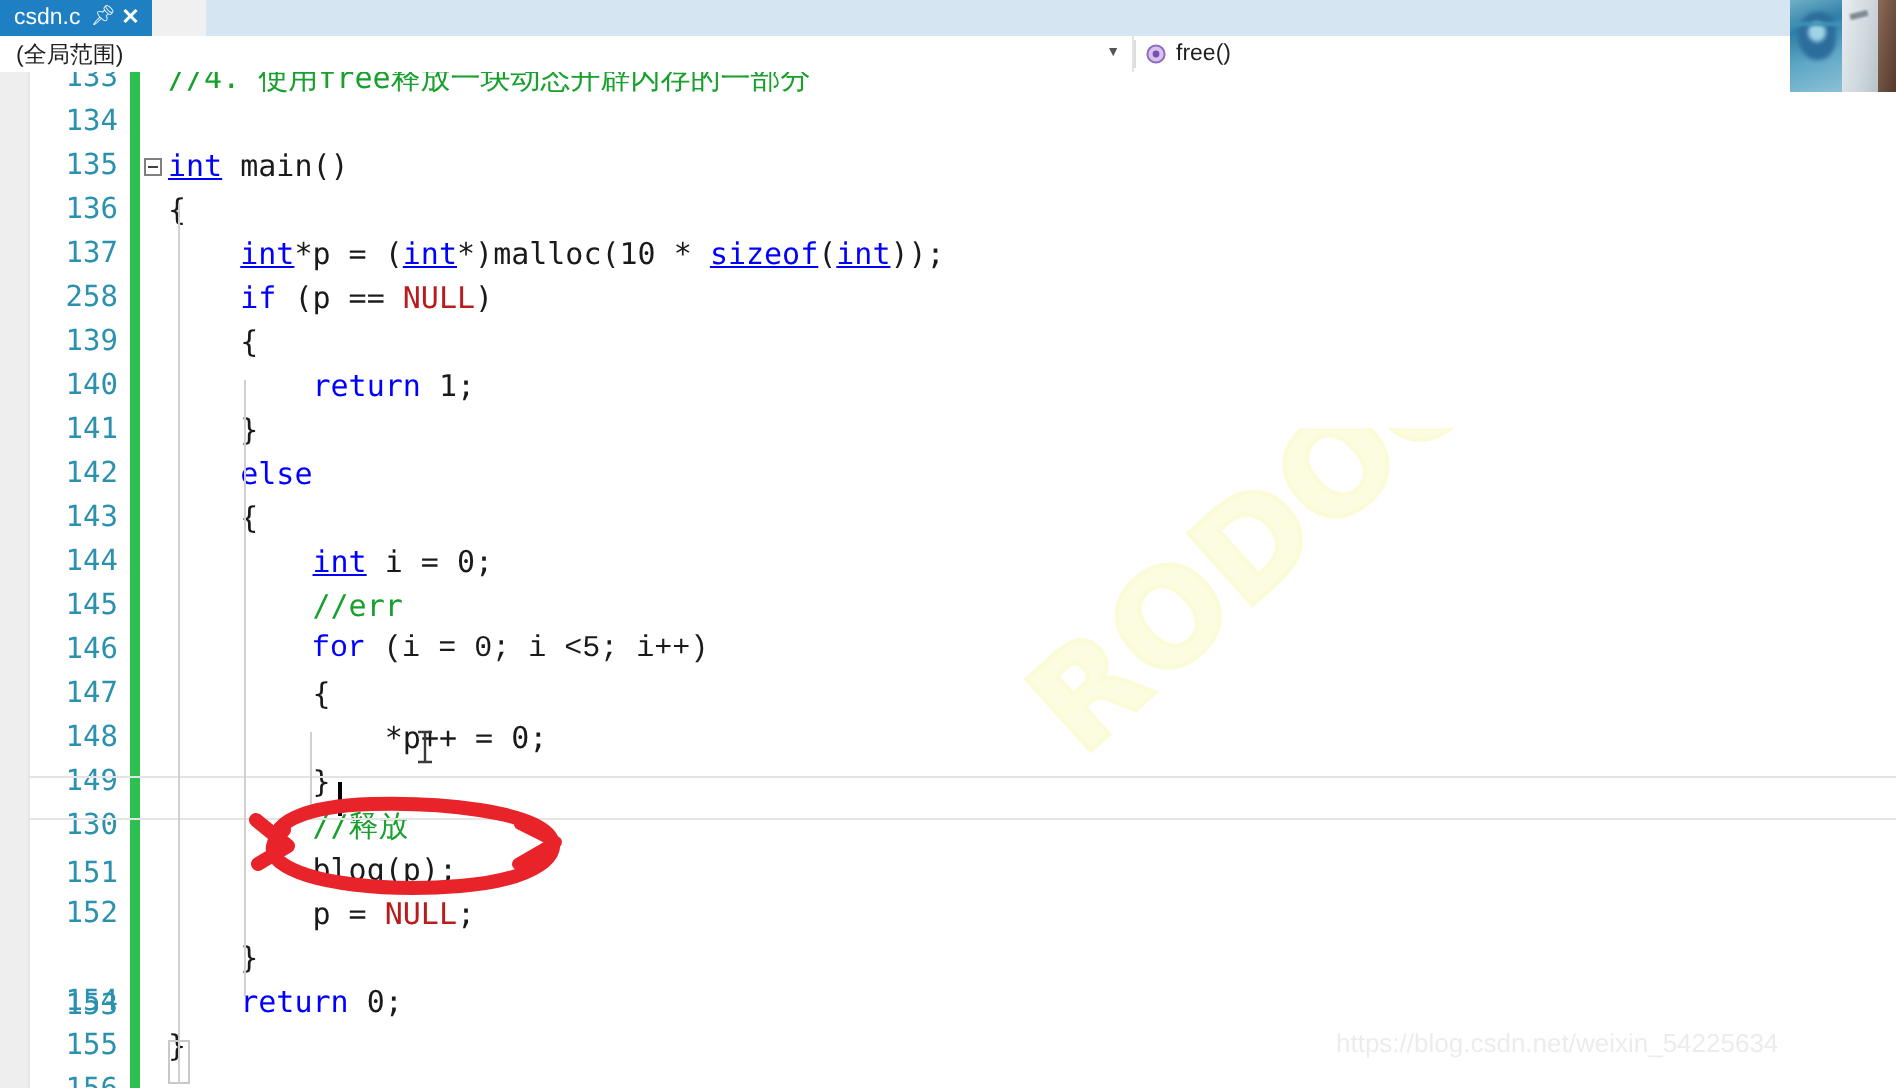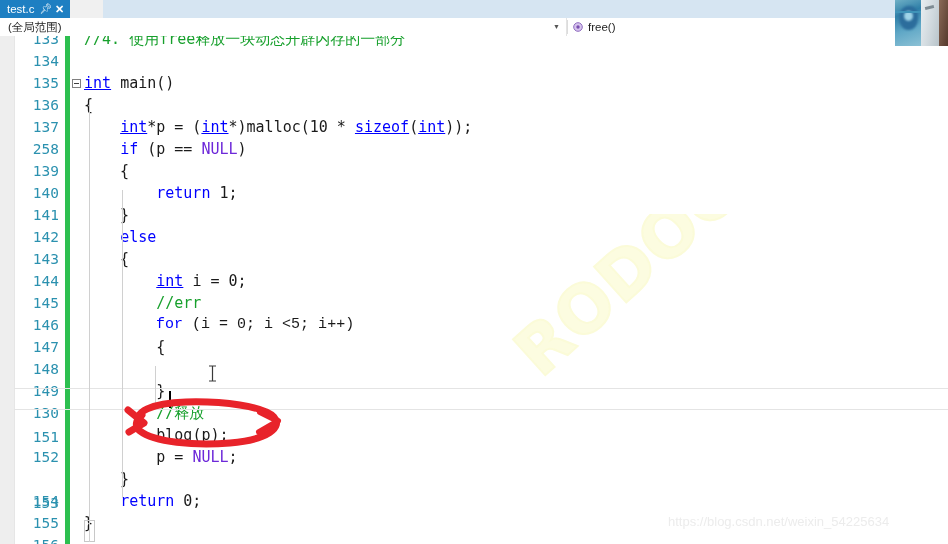--- a/index.html
+++ b/index.html
@@ -167,21 +167,21 @@
     left: 0;
     font-family: "DejaVu Sans Mono", monospace;
     font-size: 15px;
     line-height: 22px;
     height: 22px;
     white-space: pre;
     color: #1a1a1a;
   }
   .kw   { color: #0000ff; }
   .kwu  { color: #0000ff; text-decoration: underline; text-decoration-color:#0000ff;}
-  .mac  { color: #6d28d9; }
+  .mac  { color: #b91c1c; }
   .cmt  { color: #17a02c; }
   .plain{ color: #1a1a1a; }
 
   
   .indentguide {
     position: absolute;
     width: 1px;
     background: #d0d0d0;
   }
 
@@ -328,21 +328,21 @@
   }
 </style>
 </head>
 <body>
 
 <div id="app">
 
   <div class="tabstrip">
     <div class="tab-fill"></div>
     <div class="tab">
-      <span class="tab-label">test.c</span>
+      <span class="tab-label">csdn.c</span>
       <span class="tab-icon">📌︎</span>
       <span class="tab-icon tab-close">✕</span>
     </div>
   </div>
 
   <div class="navbar">
     <div class="combo-scope">
       <span class="ctext">(全局范围)</span>
       <span class="carrow">▼</span>
     </div>
@@ -397,20 +397,21 @@
         <div class="cl" style="top: 102px;"><span class="plain">    </span><span class="kw">if</span><span class="plain"> (</span><span class="plain">p</span><span class="plain"> == </span><span class="mac">NULL</span><span class="plain">)</span></div>
         <div class="cl" style="top: 124px;"><span class="plain">    {</span></div>
         <div class="cl" style="top: 146px;"><span class="plain">        </span><span class="kw">return</span><span class="plain"> 1;</span></div>
         <div class="cl" style="top: 168px;"><span class="plain">    }</span></div>
         <div class="cl" style="top: 190px;"><span class="plain">    </span><span class="kw">else</span><span class="plain"></span></div>
         <div class="cl" style="top: 212px;"><span class="plain">    {</span></div>
         <div class="cl" style="top: 234px;"><span class="plain">        </span><span class="kwu">int</span><span class="plain"> </span><span class="plain">i</span><span class="plain"> = 0;</span></div>
         <div class="cl" style="top: 256px;"><span class="plain">        </span><span class="cmt">//err</span></div>
         <div class="cl" style="top: 278px; font-family: Liberation Mono, monospace;"><span class="plain">        </span><span class="kw">for</span><span class="plain"> (</span><span class="plain">i</span><span class="plain"> = 0; </span><span class="plain">i</span><span class="plain"> &lt;5; </span><span class="plain">i</span><span class="plain">++)</span></div>
         <div class="cl" style="top: 300px;"><span class="plain">        {</span></div>
+        <div class="cl" style="top: 322px;"><span class="plain">            *</span><span class="plain">p</span><span class="plain">++ = 0;</span></div>
         <div class="cl" style="top: 344px;"><span class="plain">        }</span></div>
         <div class="cl" style="top: 366px;"><span class="plain">        </span><span class="cmt">//释放</span></div>
         <div class="cl" style="top: 388px;"><span class="plain">        </span><span class="plain">blog</span><span class="plain">(</span><span class="plain">p</span><span class="plain">);</span></div>
         <div class="cl" style="top: 410px;"><span class="plain">        </span><span class="plain">p</span><span class="plain"> = </span><span class="mac">NULL</span><span class="plain">;</span></div>
         <div class="cl" style="top: 432px;"><span class="plain">    }</span></div>
         <div class="cl" style="top: 454px;"><span class="plain">    </span><span class="kw">return</span><span class="plain"> 0;</span></div>
         <div class="cl" style="top: 476px;"><span class="plain">}</span></div>
         <div class="cl" style="top: 498px;"><span class="plain"></span></div>
       </div>
 

